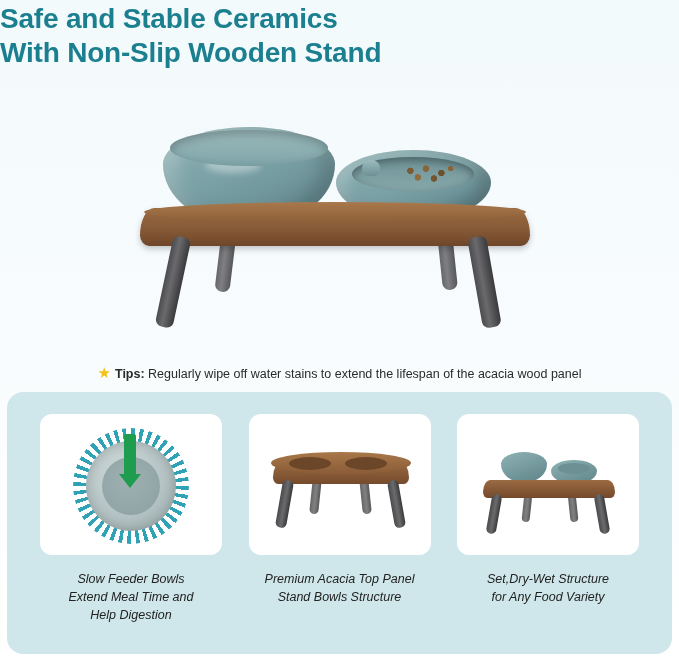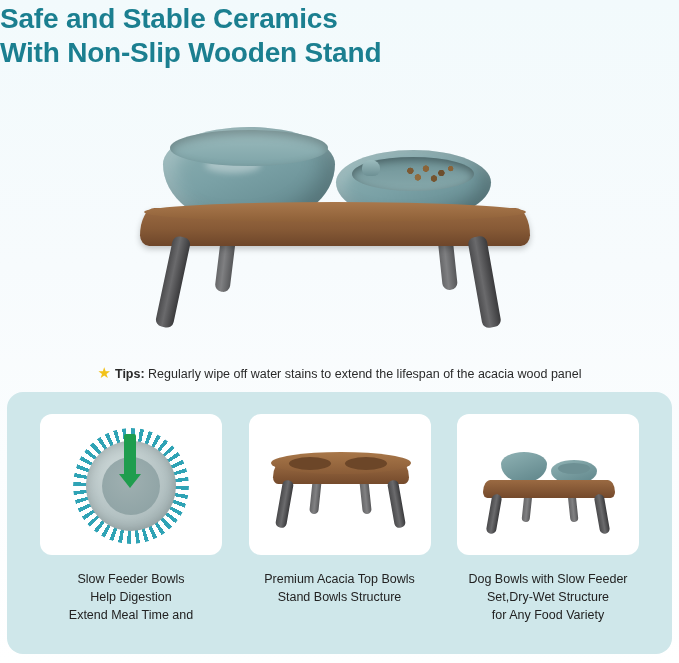--- a/index.html
+++ b/index.html
@@ -346,21 +346,21 @@
     padding: 0 22px;
     box-sizing: border-box;
   }
   .caption {
     width: 204px;
     text-align: center;
     font-size: 12.5px;
     line-height: 18px;
     color: #222222;
   }
-  .caption span { display: block; }
+  .caption span { display: block; font-style: italic; }
 </style>
 </head>
 <body>
 
 <div class="page">
 
   <div class="headline">
     <span>Safe and Stable Ceramics</span>
     <span class="l2">With Non-Slip Wooden Stand</span>
   </div>
@@ -419,28 +419,27 @@
         <div class="c3-panel"></div>
         <div class="c3-leg c3-l1"></div>
         <div class="c3-leg c3-l2"></div>
       </div>
 
     </div>
 
     <div class="captions">
       <div class="caption">
         <span>Slow Feeder Bowls</span>
+        <span>Extend Meal Time and</span>
         <span>Help Digestion</span>
-        <span>Extend Meal Time and</span>
       </div>
       <div class="caption">
-        <span>Premium Acacia Top Bowls</span>
+        <span>Premium Acacia Top Panel</span>
         <span>Stand Bowls Structure</span>
       </div>
       <div class="caption">
-        <span>Dog Bowls with Slow Feeder</span>
         <span>Set,Dry-Wet Structure</span>
         <span>for Any Food Variety</span>
       </div>
     </div>
 
   </div>
 </div>
 
 </body></html>

